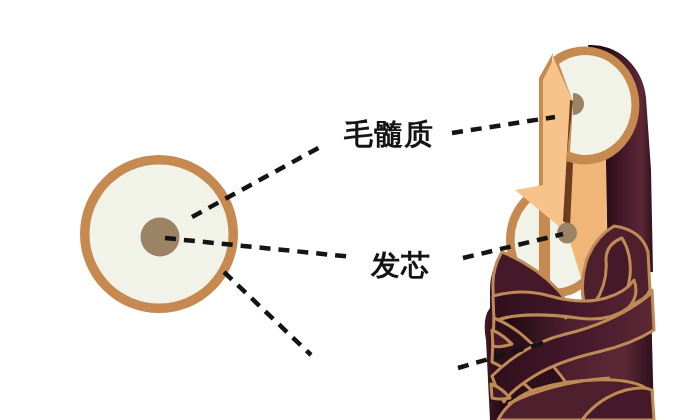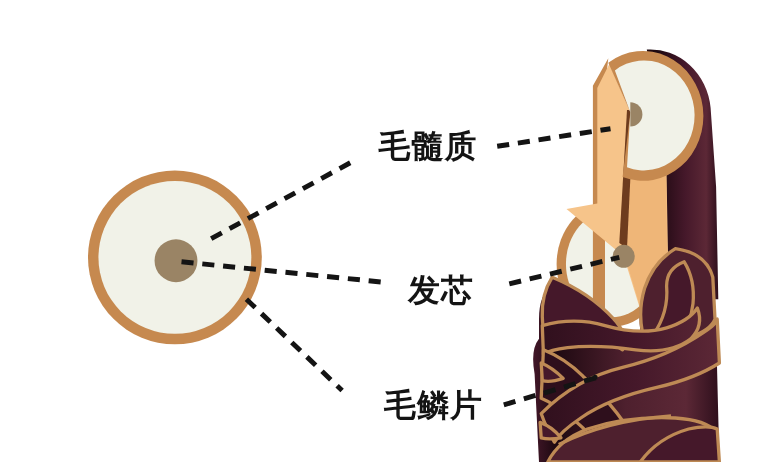--- a/index.html
+++ b/index.html
@@ -122,14 +122,13 @@
       <line class="leader" x1="143" y1="238" x2="331" y2="257"></line>
       <line class="leader" x1="441" y1="258" x2="541" y2="234"></line>
       <line class="leader" x1="202" y1="272" x2="289" y2="355"></line>
       <line class="leader" x1="436" y1="368" x2="521" y2="343"></line>
       <circle cx="519" cy="343" r="2.3" style="fill:var(--c-leader-line)"></circle>
     </g>
   </svg>
 
   <div class="callout-label" id="label-medulla">毛髓质</div>
   <div class="callout-label" id="label-core">发芯</div>
-  <div class="callout-label" id="label-cuticle">毛鳞片</div>
 </div>
 
 </body></html>

